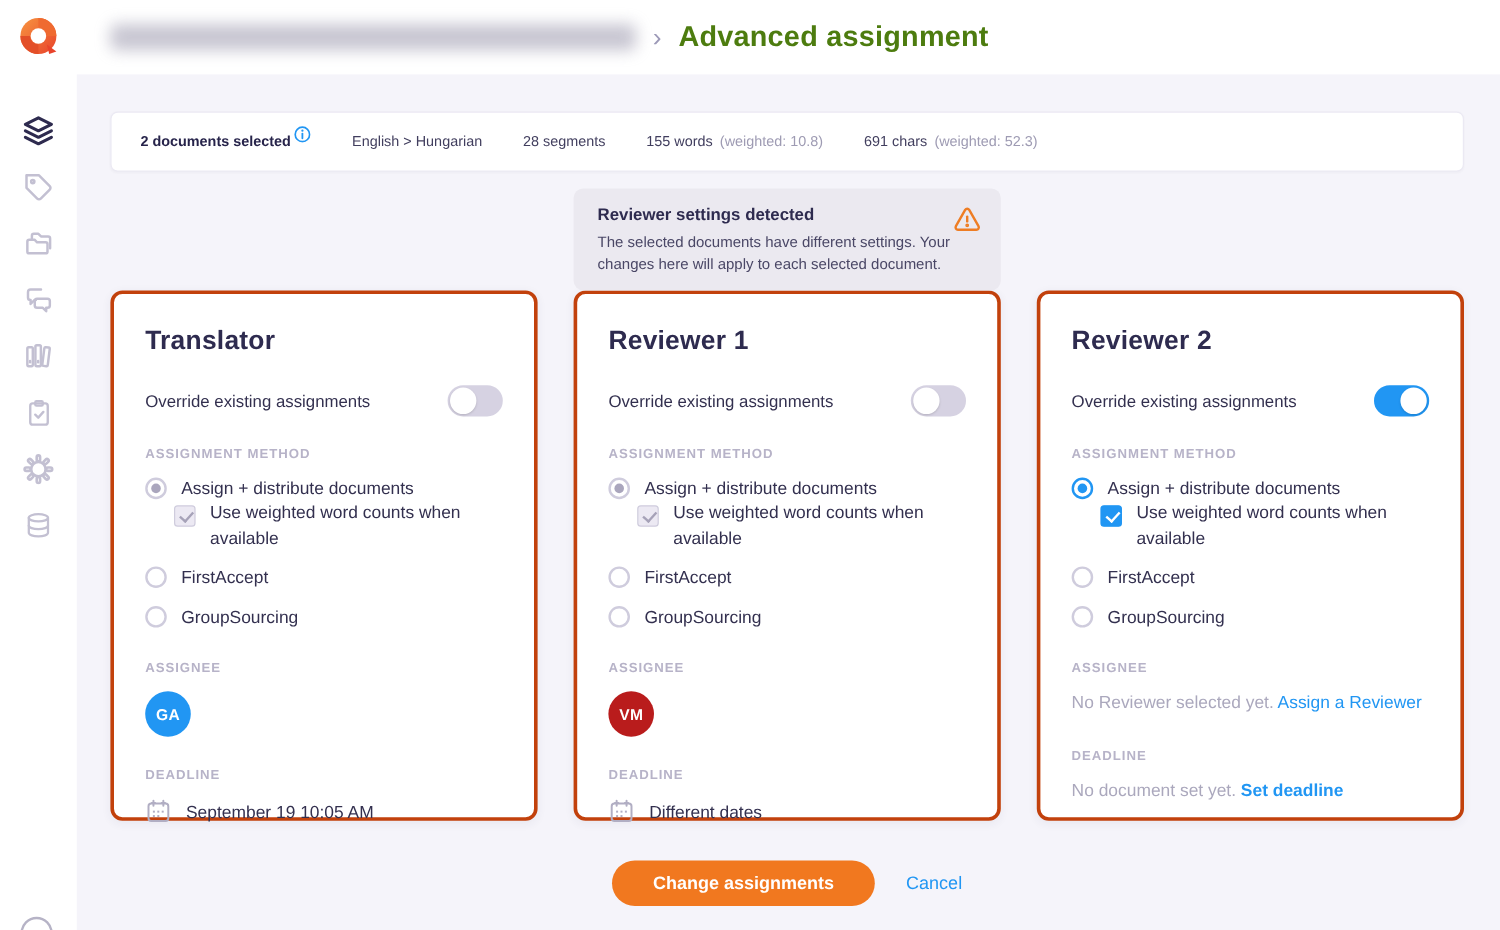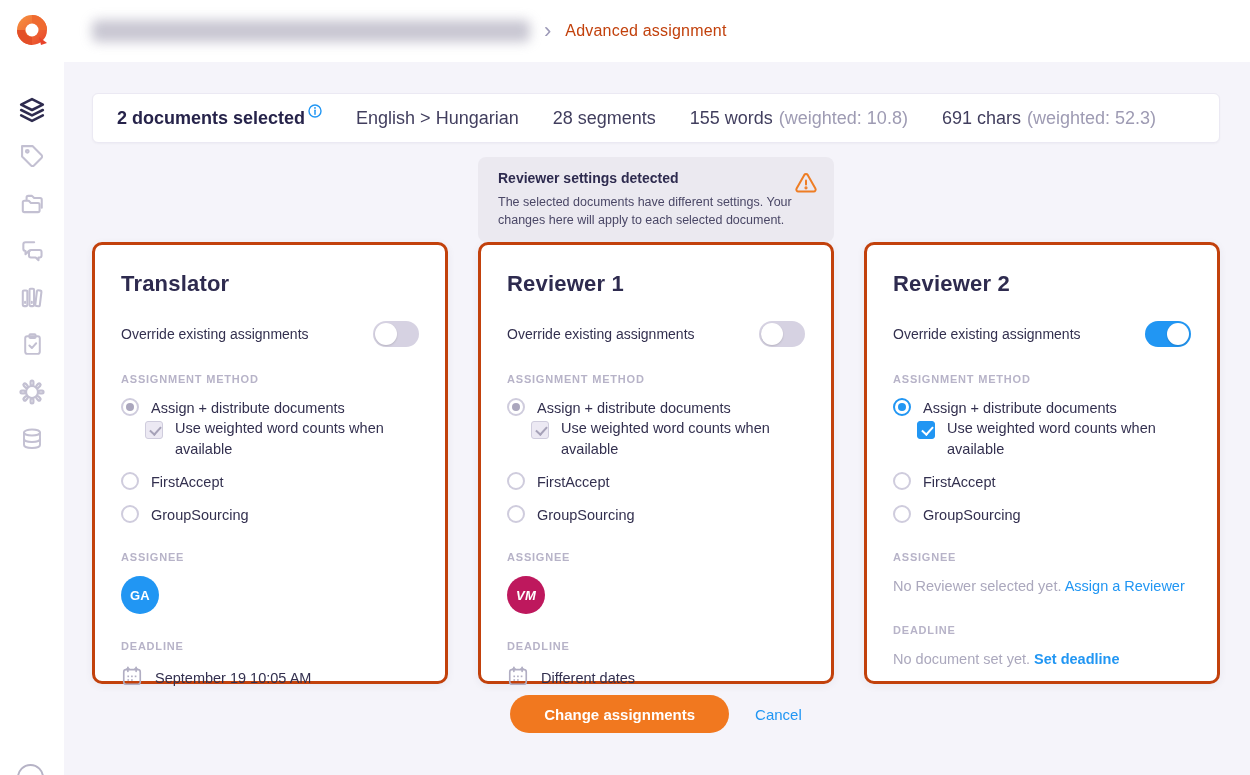--- a/index.html
+++ b/index.html
@@ -5,37 +5,37 @@
   * { margin:0; padding:0; box-sizing:border-box; }
   html,body { width:1250px; height:775px; overflow:hidden; }
   body { font-family:"Liberation Sans", sans-serif; background:#f5f4fa; color:#2e2b4f; }
   .screen { position:relative; width:1250px; height:775px; background:#f5f4fa; }
 
   
   .topbar { position:absolute; left:0; top:0; width:1250px; height:62px; background:#ffffff; z-index:2; }
   .header-content { position:absolute; left:92px; top:0; height:62px; display:flex; align-items:center; gap:14px; }
   .redacted { width:438px; height:22px; border-radius:5px; background:#9b98ad; opacity:.55; filter:blur(6px); }
   .crumb-sep { font-size:22px; color:#9d9ab8; }
-  .page-title { font-size:16px; font-weight:normal; color:#c2410c; letter-spacing:.2px; }
+  .page-title { font-size:24px; font-weight:bold; color:#4d7c0f; letter-spacing:.2px; }
 
   
   .sidebar { position:absolute; left:0; top:0; width:64px; height:775px; background:#ffffff; z-index:3; }
   .logo { position:absolute; left:13px; top:11px; width:38px; height:38px; cursor:pointer; }
   .side-nav { position:absolute; top:88px; left:0; width:64px; display:flex; flex-direction:column; align-items:center; }
   .side-item { width:64px; height:47px; display:flex; align-items:center; justify-content:center; cursor:pointer; }
   .side-item svg { stroke:#c3c0d2; }
   .side-item.active svg { stroke:#2e2b4f; }
   .side-help { position:absolute; left:17px; top:764px; width:27px; height:27px; border:2px solid #b6b3c6; border-radius:50%; }
 
   
   .main { position:absolute; left:64px; top:62px; width:1186px; height:713px; background:#f5f4fa; }
 
   .summary-bar { position:absolute; left:28px; top:31px; width:1128px; height:50px; background:#fff;
     border:1px solid #ebe9f3; border-radius:6px; display:flex; align-items:center; padding:0 24px; gap:34px;
-    font-size:18px; color:#413e5e; box-shadow:0 1px 2px rgba(46,43,79,.04); }
+    font-size:12px; color:#413e5e; box-shadow:0 1px 2px rgba(46,43,79,.04); }
   .docs-selected { font-weight:bold; color:#26234a; display:flex; align-items:flex-start; gap:3px; }
   .info-badge { margin-top:-6px; cursor:pointer; }
   .muted { color:#9e9bb3; }
   .sum-item { display:flex; gap:6px; }
 
   .columns { position:absolute; left:28px; top:95px; width:1128px; display:grid; grid-template-columns:356px 356px 356px; column-gap:30px; }
 
   .warning-box { height:85px; background:#ebe9f0; border-radius:8px; padding:13px 18px 0 20px; position:relative; }
   .warning-title { font-size:14px; font-weight:bold; color:#2e2b4f; margin-bottom:7px; }
   .warning-body { font-size:12.5px; line-height:1.45; color:#4a4766; width:300px; }
@@ -69,29 +69,29 @@
   .radio.clickable { cursor:pointer; }
 
   .cb { width:18px; height:18px; border-radius:3px; border:1.5px solid #cfccdd; background:#ece9f3; position:relative; flex:0 0 auto; margin-top:3px; }
   .cb::after { content:""; position:absolute; left:5.5px; top:1.5px; width:5px; height:9px; border:solid #a6a2b8; border-width:0 2px 2px 0; transform:rotate(42deg); }
   .cb.blue { background:#2196f3; border-color:#2196f3; cursor:pointer; }
   .cb.blue::after { border-color:#ffffff; }
 
   .avatar { width:38px; height:38px; border-radius:50%; margin-top:13px; display:flex; align-items:center; justify-content:center;
     color:#fff; font-size:13px; font-weight:bold; letter-spacing:.3px; cursor:pointer; }
   .av-blue { background:#2196f3; }
-  .av-gray { background:#be185d;font-style:italic; }
+  .av-gray { background:#b91c1c; }
 
   .deadline-row { margin-top:13px; display:flex; align-items:center; gap:12px; font-size:14.5px; color:#33304f; cursor:pointer; }
 
   .empty-line { margin-top:15px; font-size:14.5px; color:#aba8bd; }
   .link { color:#2196f3; cursor:pointer; }
   .link.b { font-weight:bold; }
 
-  .footer { position:absolute; left:28px; top:633px; width:1128px; display:flex; align-items:center; justify-content:center; gap:26px; }
+  .footer { position:absolute; left:28px; top:655px; width:1128px; display:flex; align-items:center; justify-content:center; gap:26px; }
   .btn-primary { height:38px; padding:0 34px; border:none; border-radius:19px; background:#f1781f; color:#fff;
     font-family:"Liberation Sans", sans-serif; font-size:15px; font-weight:bold; cursor:pointer; }
   .btn-cancel { font-size:15px; color:#2196f3; background:none; border:none; font-family:"Liberation Sans", sans-serif; cursor:pointer; }
 </style>
 </head>
 <body>
 
 <div class="screen">
 
   <div class="topbar">

